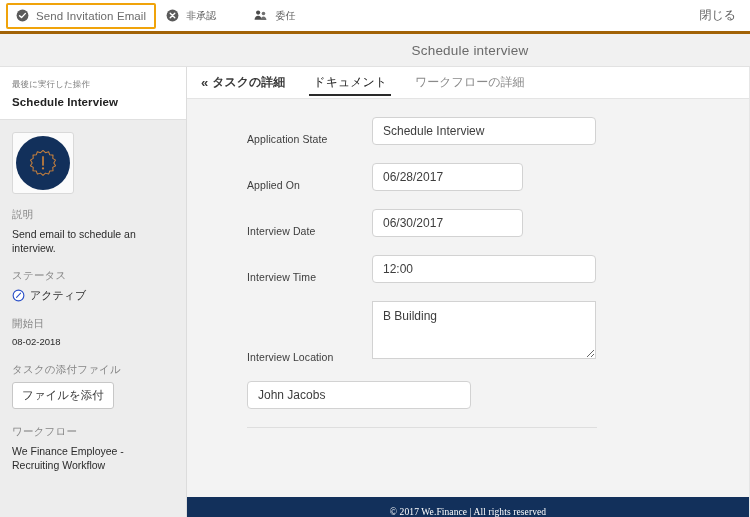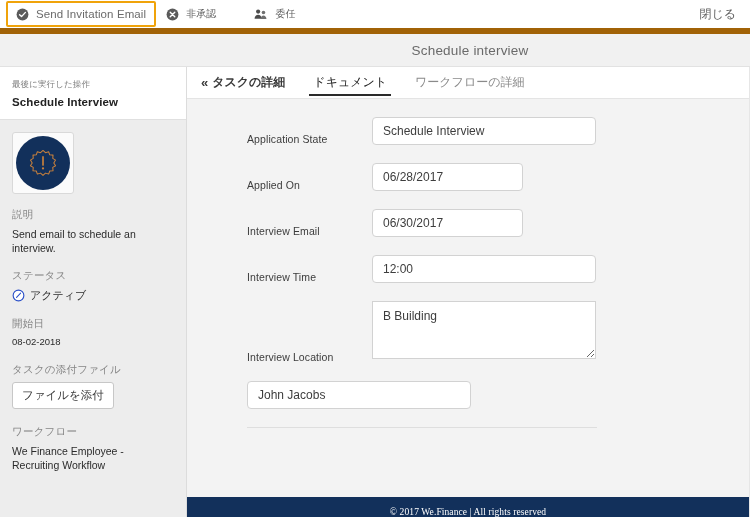--- a/index.html
+++ b/index.html
@@ -20,21 +20,21 @@
     display: flex;
     flex-direction: column;
   }
 
   
   .toolbar {
     position: relative;
     height: 34px;
     flex: 0 0 34px;
     background: #ffffff;
-    border-bottom: 6px solid #a16207;
+    border-bottom: 3px solid #a16207;
     display: flex;
     align-items: center;
     padding: 0 10px 0 6px;
   }
   .tb-btn {
     display: flex;
     align-items: center;
     gap: 7px;
     height: 26px;
     padding: 0 8px;
@@ -424,21 +424,21 @@
         </div>
 
         <div class="frow">
           <div class="flabel">Applied On</div>
           <div class="fctrl">
             <input class="finput narrow" type="text" value="06/28/2017" style="">
           </div>
         </div>
 
         <div class="frow">
-          <div class="flabel">Interview Email</div>
+          <div class="flabel">Interview Date</div>
           <div class="fctrl">
             <input class="finput narrow" type="text" value="06/30/2017" style="">
           </div>
         </div>
 
         <div class="frow">
           <div class="flabel">Interview Time</div>
           <div class="fctrl">
             <input class="finput wide" type="text" value="12:00" style="">
           </div>

